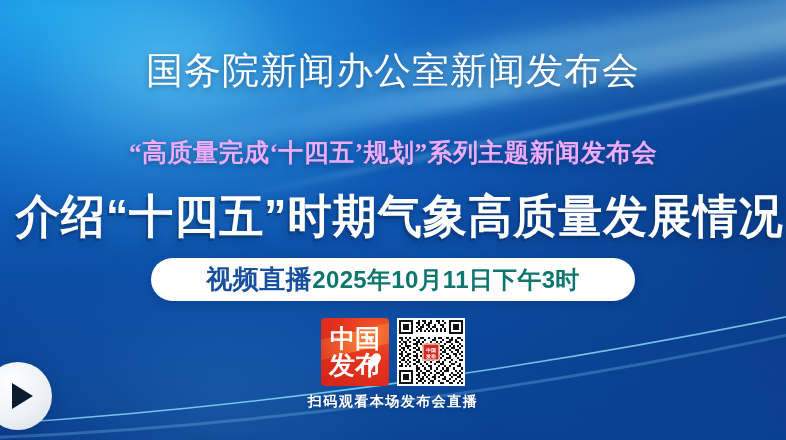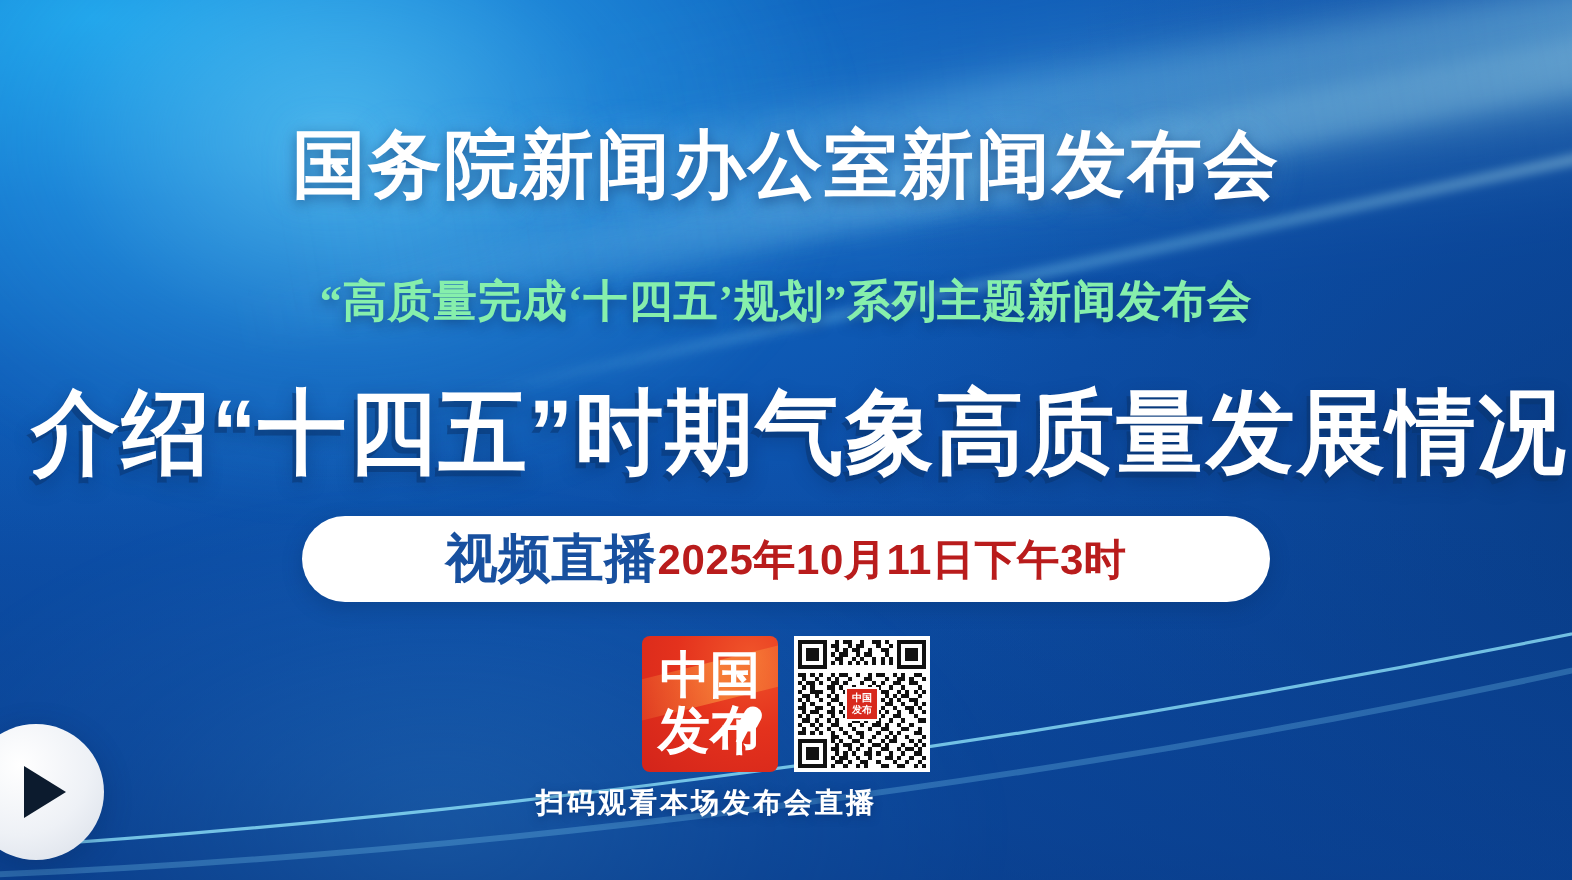--- a/index.html
+++ b/index.html
@@ -112,42 +112,42 @@
 
   
   .content {
     position: absolute;
     inset: 0;
     text-align: center;
   }
 
   .main-title {
     position: absolute;
-    top: 58px;
+    top: 46px;
     left: 0;
     right: 0;
     font-family: "Liberation Serif", "DejaVu Serif", serif;
-    font-weight: 700;
+    font-weight: 400;
     font-size: 37px;
     letter-spacing: 1px;
     color: #ffffff;
     text-shadow: 0 2px 7px rgba(5,40,95,0.55), 0 0 16px rgba(120,200,255,0.35);
     white-space: nowrap;
   }
 
   .sub-title {
     position: absolute;
     top: 136px;
     left: 0;
     right: 0;
     font-family: "Liberation Serif", "DejaVu Serif", serif;
     font-weight: 700;
-    font-size: 22px;
+    font-size: 25px;
     letter-spacing: 0.5px;
-    color: #86efac;
+    color: #f0abfc;
     text-shadow: 0 2px 6px rgba(5,40,95,0.5);
     white-space: nowrap;
     text-align: center;
   }
 
   .headline {
     position: absolute;
     top: 186px;
     left: 0;
     right: 0;
@@ -180,22 +180,22 @@
     font-family: "Liberation Serif", "DejaVu Serif", serif;
     font-weight: 700;
     font-size: 26px;
     color: #18509f;
     letter-spacing: 0.5px;
     white-space: nowrap;
   }
   .pill-date {
     font-family: "Liberation Sans", "DejaVu Sans", sans-serif;
     font-weight: 700;
-    font-size: 21px;
-    color: #b91c1c;
+    font-size: 24px;
+    color: #0f766e;
     letter-spacing: 0.3px;
     white-space: nowrap;
   }
 
   
   .footer {
     position: absolute;
     left: 50%;
     top: 318px;
     transform: translateX(-50%);
@@ -288,21 +288,21 @@
   .qr-center span {
     font-size: 5px;
     line-height: 6px;
     color: #ffffff;
     font-weight: 700;
     font-family: "Liberation Sans", "DejaVu Sans", sans-serif;
   }
 
   .scan-caption {
     margin-top: 7px;
-    text-align: left;
+    text-align: center;
     font-family: "Liberation Serif", "DejaVu Serif", serif;
     font-weight: 700;
     font-size: 14px;
     letter-spacing: 1.5px;
     color: #ffffff;
     text-shadow: 0 1px 4px rgba(5,38,95,0.5);
     white-space: nowrap;
   }
 
   

